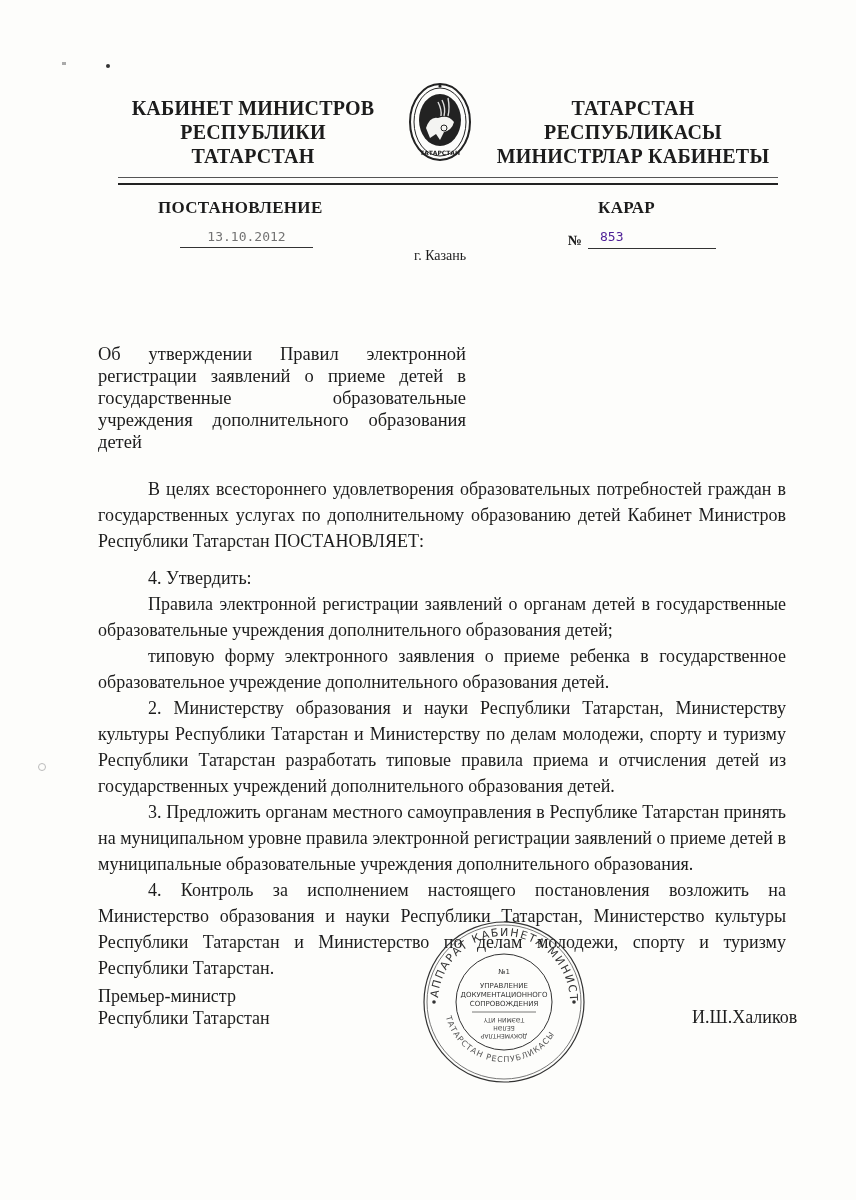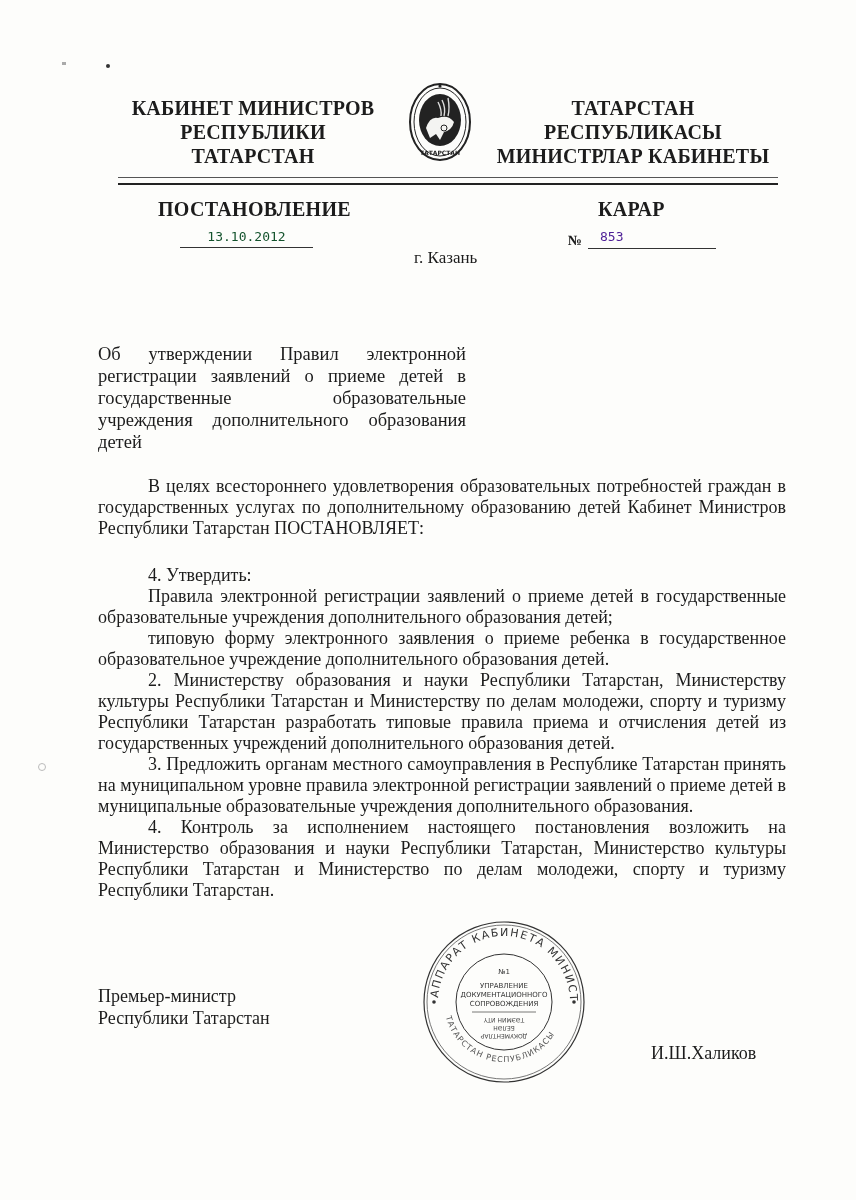--- a/index.html
+++ b/index.html
@@ -5,35 +5,35 @@
     html, body { margin: 0; padding: 0; background: #fdfdfb; }
     body { width: 856px; height: 1200px; position: relative; overflow: hidden;
       font-family: "Liberation Serif", "DejaVu Serif", serif; color: #1c1c1c; }
     .abs { position: absolute; }
     .hdr { font-weight: bold; font-size: 20px; line-height: 24px; text-align: center; letter-spacing: 0.2px; }
     .hdr-left { left: 118px; top: 96px; width: 270px; }
     .hdr-right { left: 488px; top: 96px; width: 290px; }
     .emblem { left: 408px; top: 82px; width: 64px; height: 80px; }
     .rule1 { left: 118px; top: 177px; width: 660px; height: 0; border-top: 1px solid #555; }
     .rule2 { left: 118px; top: 183px; width: 660px; height: 0; border-top: 2.5px solid #222; }
-    .doctype { font-weight: bold; font-size: 20px; letter-spacing: 0.3px; }
+    .doctype { font-weight: bold; font-size: 17px; letter-spacing: 0.3px; }
     .dt-left { left: 158px; top: 198px; }
     .dt-right { left: 598px; top: 198px; }
     .date-line { left: 180px; top: 247px; width: 133px; border-top: 1px solid #333; }
-    .date-val { left: 180px; top: 229px; width: 133px; text-align: center; font-family: "DejaVu Sans Mono", monospace; font-size: 13px; color: #14532d; }
-    .city { left: 414px; top: 248px; font-size: 17px; text-align: center; }
+    .date-val { left: 180px; top: 229px; width: 133px; text-align: center; font-family: "DejaVu Sans Mono", monospace; font-size: 13px; color: #737373; }
+    .city { left: 414px; top: 248px; font-size: 14px; text-align: center; }
     .no-sign { left: 568px; top: 233px; font-size: 14px; font-weight: bold; }
     .no-line { left: 588px; top: 248px; width: 128px; border-top: 1px solid #333; }
     .no-val { left: 600px; top: 229px; font-family: "DejaVu Sans Mono", monospace; font-size: 13px; color: #4c1d95; }
     .title { left: 98px; top: 343px; width: 368px; font-size: 18.5px; line-height: 22px; text-align: justify; }
-    .body { left: 98px; width: 688px; font-size: 18px; line-height: 21px; text-align: justify; }
+    .body { left: 98px; width: 688px; font-size: 18px; line-height: 26px; text-align: justify; }
     .p { text-indent: 50px; margin: 0; }
     .p-first { margin-bottom: 22px; }
     .sig-left { left: 98px; top: 985px; font-size: 18px; line-height: 22px; }
-    .sig-right { left: 651px; top: 1007px; font-size: 18px; margin-top: 36px; }
+    .sig-right { left: 692px; top: 1007px; font-size: 18px; }
     .stamp { left: 420px; top: 918px; width: 168px; height: 168px; }
     .mark1 { left: 62px; top: 62px; width: 4px; height: 3px; background: #aaa; }
     .mark2 { left: 106px; top: 64px; width: 4px; height: 4px; border-radius: 50%; background: #333; }
     .mark3 { left: 38px; top: 763px; width: 6px; height: 6px; border-radius: 50%; border: 1px solid #bbb; }
   </style>
 </head>
 <body>
 
 <div class="abs mark1"></div>
 <div class="abs mark2"></div>
@@ -78,21 +78,21 @@
 <div class="abs no-line"></div>
 
 <div class="abs title">Об утверждении Правил электронной регистрации заявлений о приеме детей в государственные образовательные учреждения дополнительного образования детей</div>
 
 <div class="abs body" style="top:476px;">
   <p class="p p-first">В целях всестороннего удовлетворения образовательных потребностей граждан в государственных услугах по дополнительному образованию детей Кабинет Министров Республики Татарстан ПОСТАНОВЛЯЕТ:</p>
 </div>
 
 <div class="abs body" style="top:565px;">
   <p class="p">4. Утвердить:</p>
-  <p class="p">Правила электронной регистрации заявлений о приеме детей в государственные образовательные учреждения дополнительного образования детей;</p>
+  <p class="p">Правила электронной регистрации заявлений о органам детей в государственные образовательные учреждения дополнительного образования детей;</p>
   <p class="p">типовую форму электронного заявления о приеме ребенка в государственное образовательное учреждение дополнительного образования детей.</p>
   <p class="p">2. Министерству образования и науки Республики Татарстан, Министерству культуры Республики Татарстан и Министерству по делам молодежи, спорту и туризму Республики Татарстан разработать типовые правила приема и отчисления детей из государственных учреждений дополнительного образования детей.</p>
   <p class="p">3. Предложить органам местного самоуправления в Республике Татарстан принять на муниципальном уровне правила электронной регистрации заявлений о приеме детей в муниципальные образовательные учреждения дополнительного образования.</p>
   <p class="p">4. Контроль за исполнением настоящего постановления возложить на Министерство образования и науки Республики Татарстан, Министерство культуры Республики Татарстан и Министерство по делам молодежи, спорту и туризму Республики Татарстан.</p>
 </div>
 
 <div class="abs stamp">
   <svg width="168" height="168" viewBox="0 0 168 168">
     <defs>
       <path id="topArc" d="M 18 84 A 66 66 0 0 1 150 84"></path>

